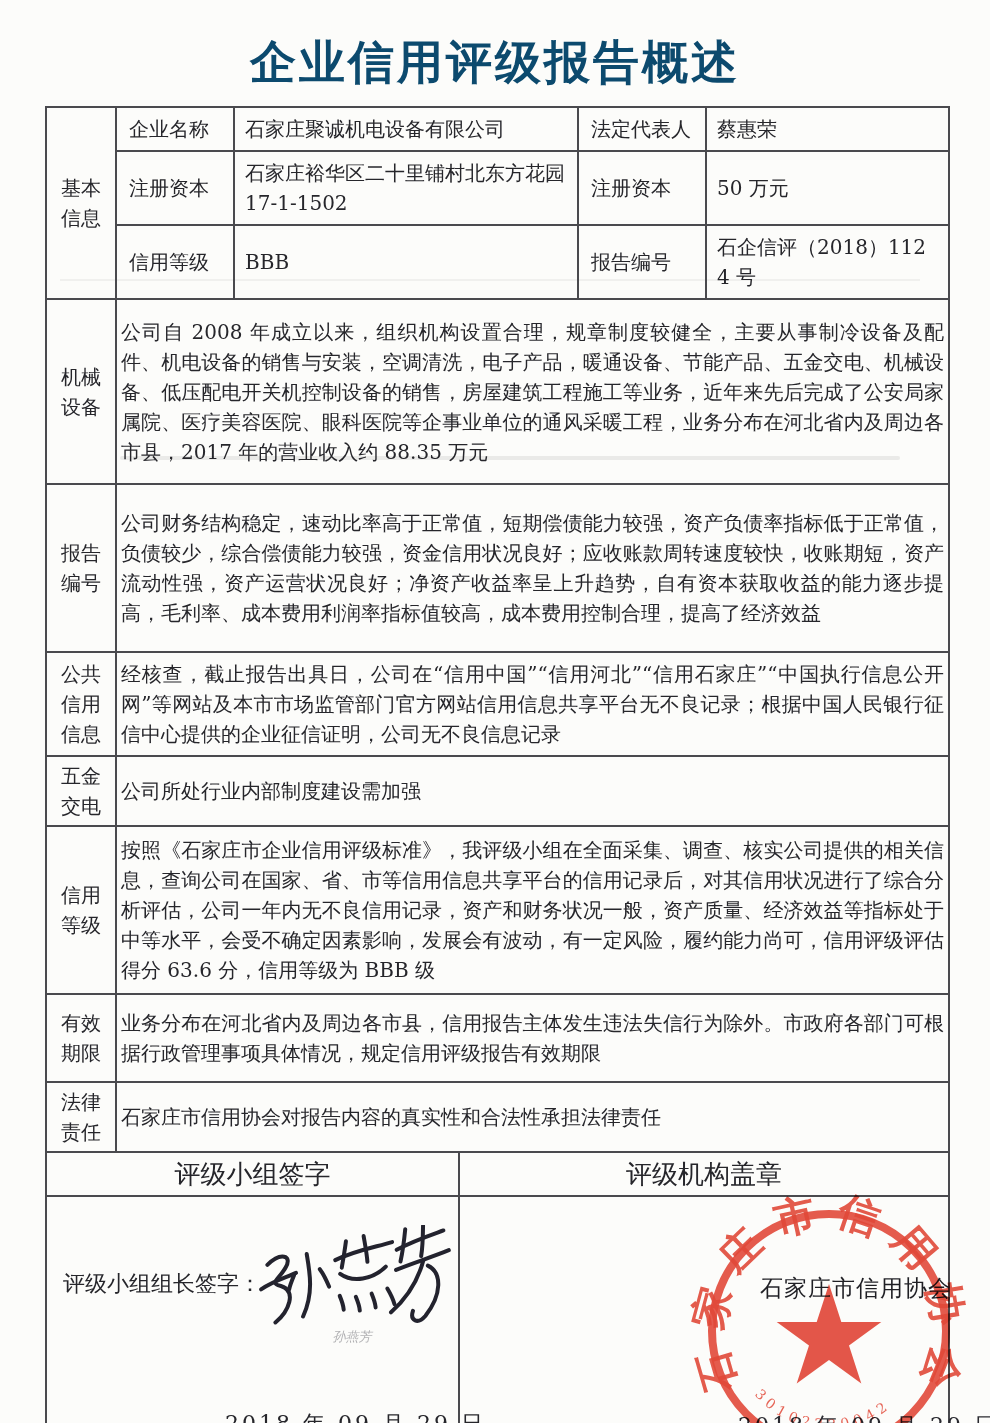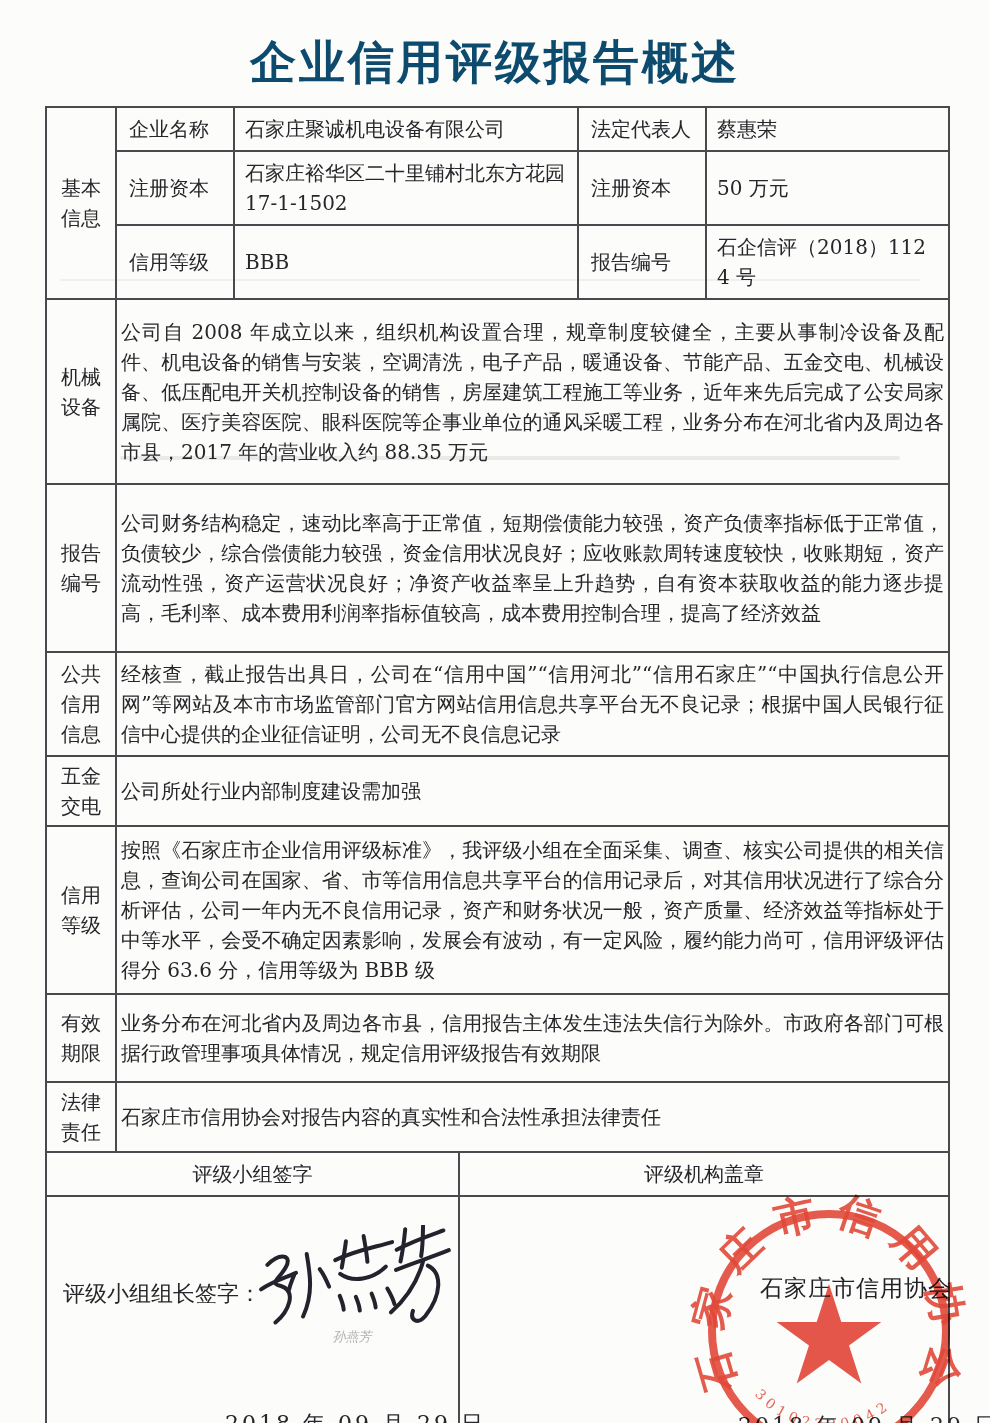--- a/index.html
+++ b/index.html
@@ -19,23 +19,23 @@
     border-collapse:collapse; table-layout:fixed;
   }
   td {
     border:2px solid #4a4a4e; font-size:20px; line-height:30px;
     vertical-align:middle; padding:6px 10px; word-break:break-all;
   }
   .label-cell { text-align:center; padding:4px 2px;margin-top:32px; }
   .label-cell .wrap { display:inline-block; width:2.15em; line-break:anywhere; text-align:center; }
   .field-label { text-align:left; padding-left:12px; }
   .content-cell { text-align:justify; padding:6px 4px; }
-  .center-cell { text-align:center; font-size:20px; }
+  .center-cell { text-align:center; font-size:26px; }
   .sign-cell, .stamp-cell { position:relative; padding:0; }
-  .sig-label { position:absolute; left:16px; top:82px; font-size:22px; white-space:nowrap; }
+  .sig-label { position:absolute; left:16px; top:72px; font-size:22px; white-space:nowrap; }
   .sig-svg { position:absolute; left:200px; top:28px; }
   .sig-date { position:absolute; left:178px; top:212px; font-size:22px; letter-spacing:3px; white-space:nowrap; }
   .stamp-org-black { position:absolute; left:300px; top:76px; font-size:23px; letter-spacing:1px; color:#1f1f24; white-space:nowrap; z-index:1; }
   .stamp-date { position:absolute; left:278px; top:214px; font-size:22px; letter-spacing:3px; color:#2a2a30; white-space:nowrap; z-index:1; }
   .stamp-svg { position:absolute; left:229px; top:-6px; z-index:2; mix-blend-mode:multiply; opacity:.93; }
   .streak { position:absolute; background:#c9c9c5; pointer-events:none; }
   .streak.s1 { left:120px; top:456px; width:780px; height:4px; opacity:.35; border-radius:2px; }
   .streak.s2 { left:60px; top:279px; width:860px; height:2px; opacity:.22; }
 </style>
 </head>

